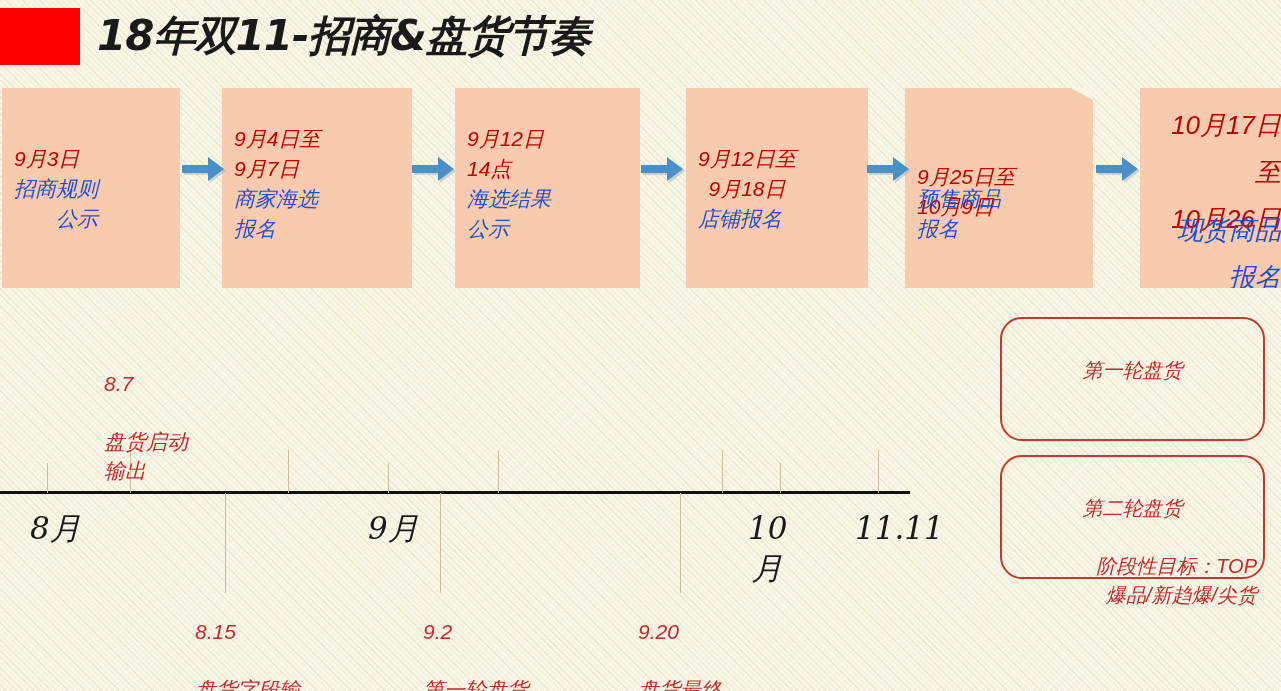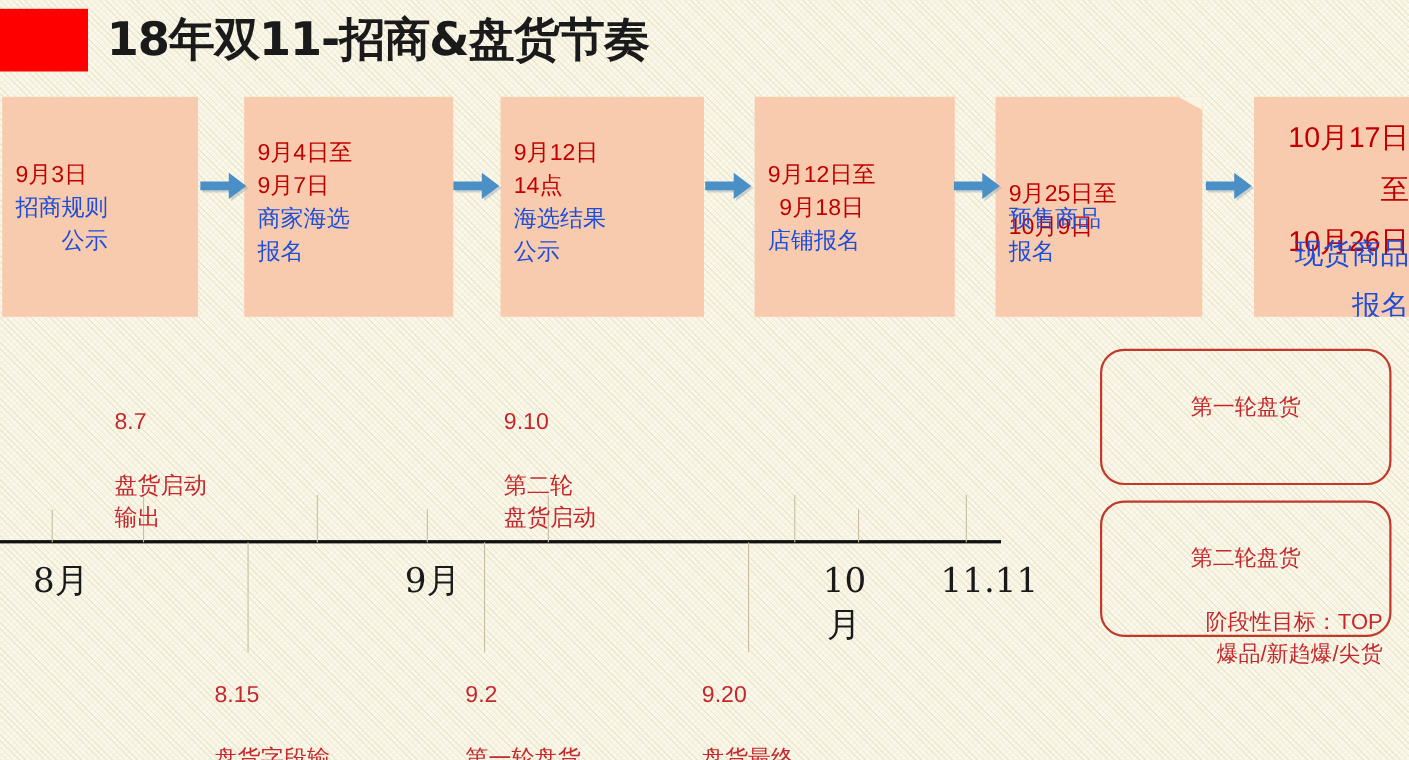--- a/index.html
+++ b/index.html
@@ -23,20 +23,21 @@
     height: 691px;
     background-color: #f8f5e4;
     background-image:
       repeating-linear-gradient(45deg,
         rgba(226,219,186,0.55) 0px, rgba(226,219,186,0.55) 1px,
         rgba(255,255,255,0.0) 1px, rgba(255,255,255,0.0) 4px),
       repeating-linear-gradient(135deg,
         rgba(255,255,255,0.55) 0px, rgba(255,255,255,0.55) 1px,
         rgba(255,255,255,0.0) 1px, rgba(255,255,255,0.0) 4px);
     overflow: hidden;
+    font-style: italic;
   }
 
   
   #title-bar {
     position: absolute;
     left: 0; top: 0;
     width: 1281px;
     height: 78px;
   }
   #title-square {
@@ -263,25 +264,20 @@
   <div class="axis-label" style="left:368px; top:508px;">9月</div>
   <div class="axis-label" style="left:748px; top:508px; white-space:pre-line; text-align:center; width:38px;">10
 月</div>
   <div class="axis-label" style="left:855px; top:508px;">11.11</div>
 
   <div class="annot" style="left:104px; top:340px;">
     <span style="display:block;">8.7</span>
     <span style="display:block; white-space:pre-line;">盘货启动
 输出</span>
   </div>
-  <div class="annot" style="left:458px; top:340px;">
-    <span style="display:block;">9.10</span>
-    <span style="display:block; white-space:pre-line;">第二轮
-盘货启动</span>
-  </div>
 
   <div class="annot" style="left:195px; top:588px;">
     <span style="display:block;">8.15</span>
     <span style="display:block; white-space:pre-line;">盘货字段输
 出商家</span>
   </div>
   <div class="annot" style="left:423px; top:588px;">
     <span style="display:block;">9.2</span>
     <span style="display:block; white-space:pre-line;">第一轮盘货
 输出</span>

